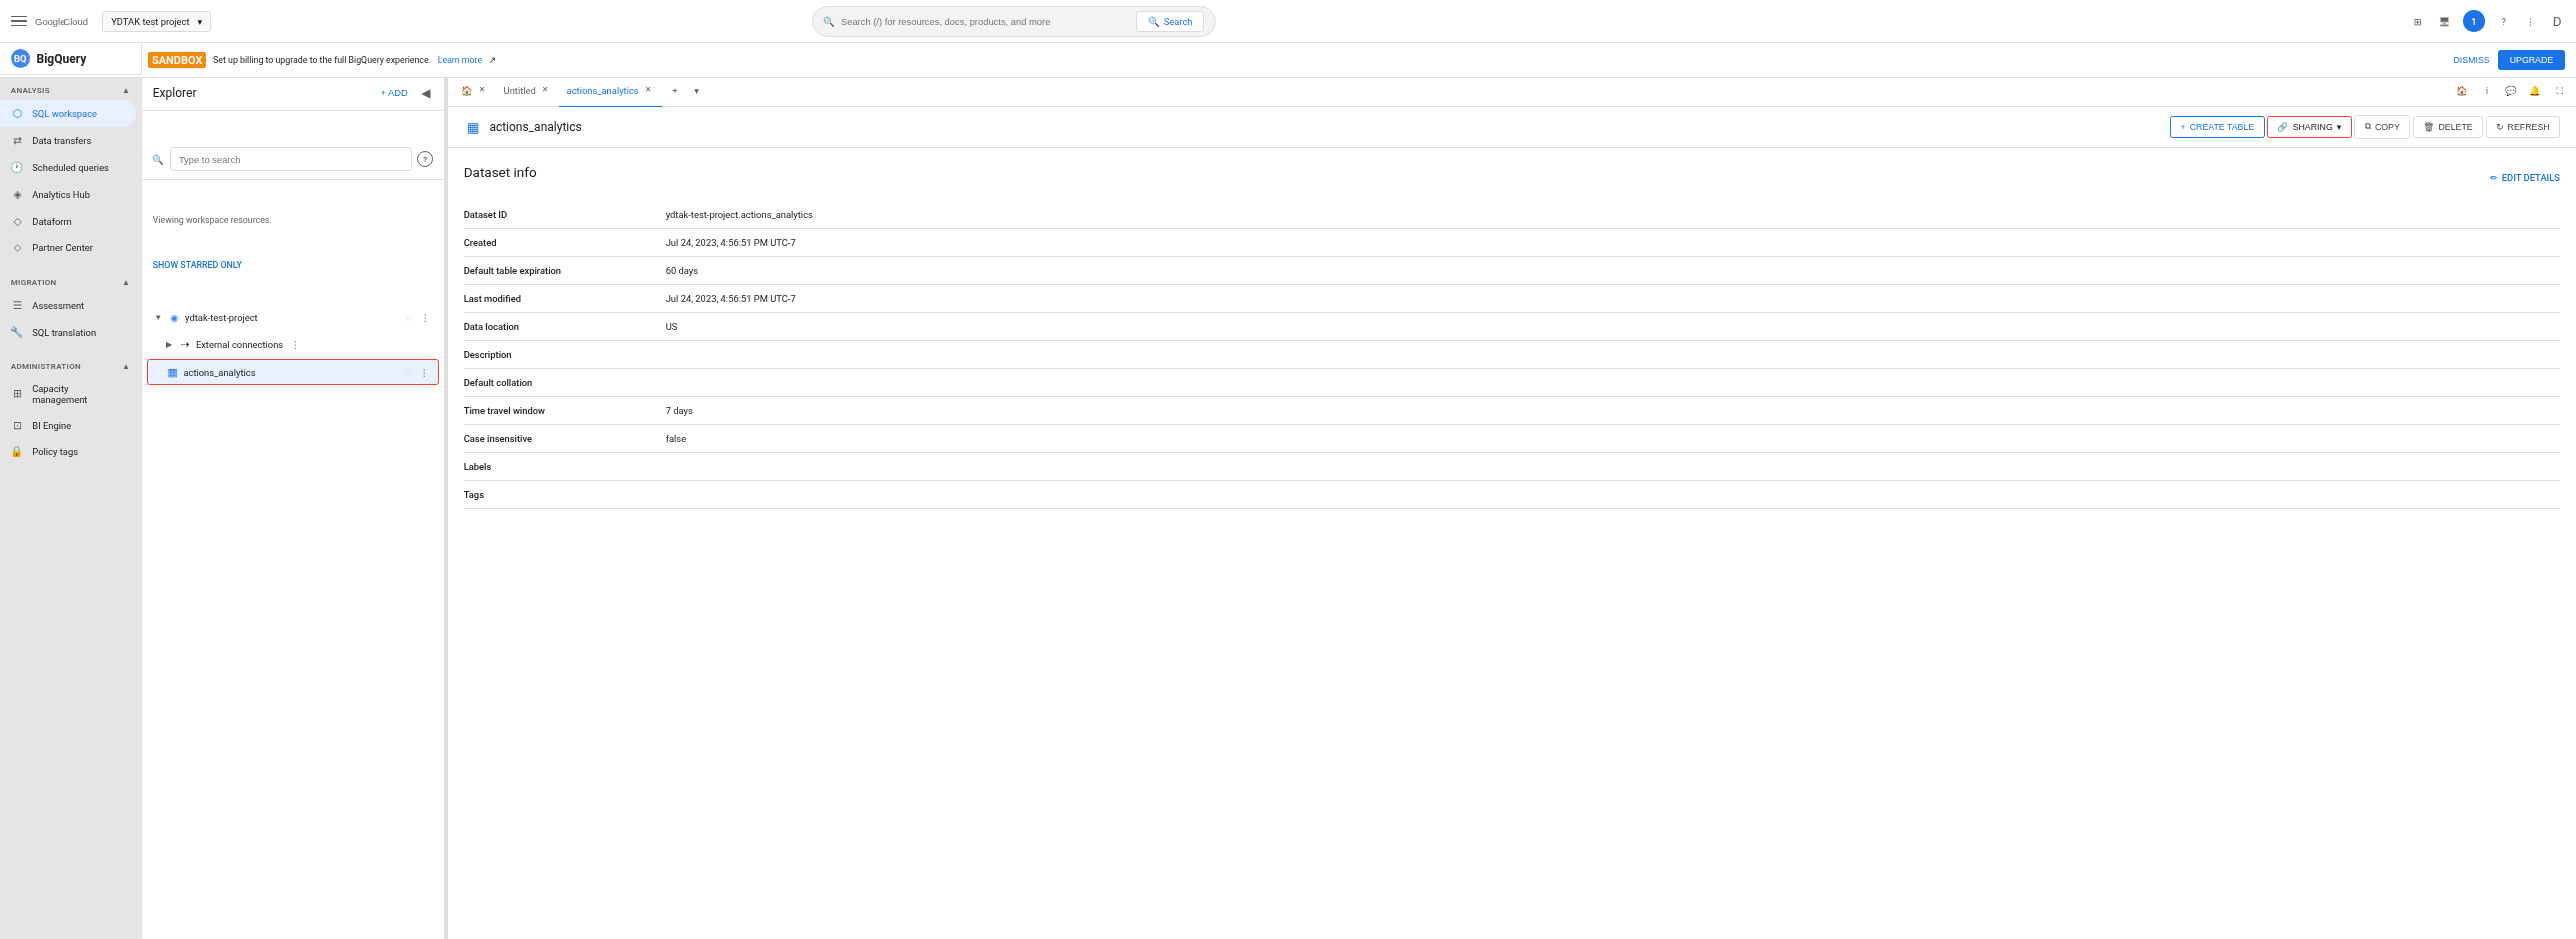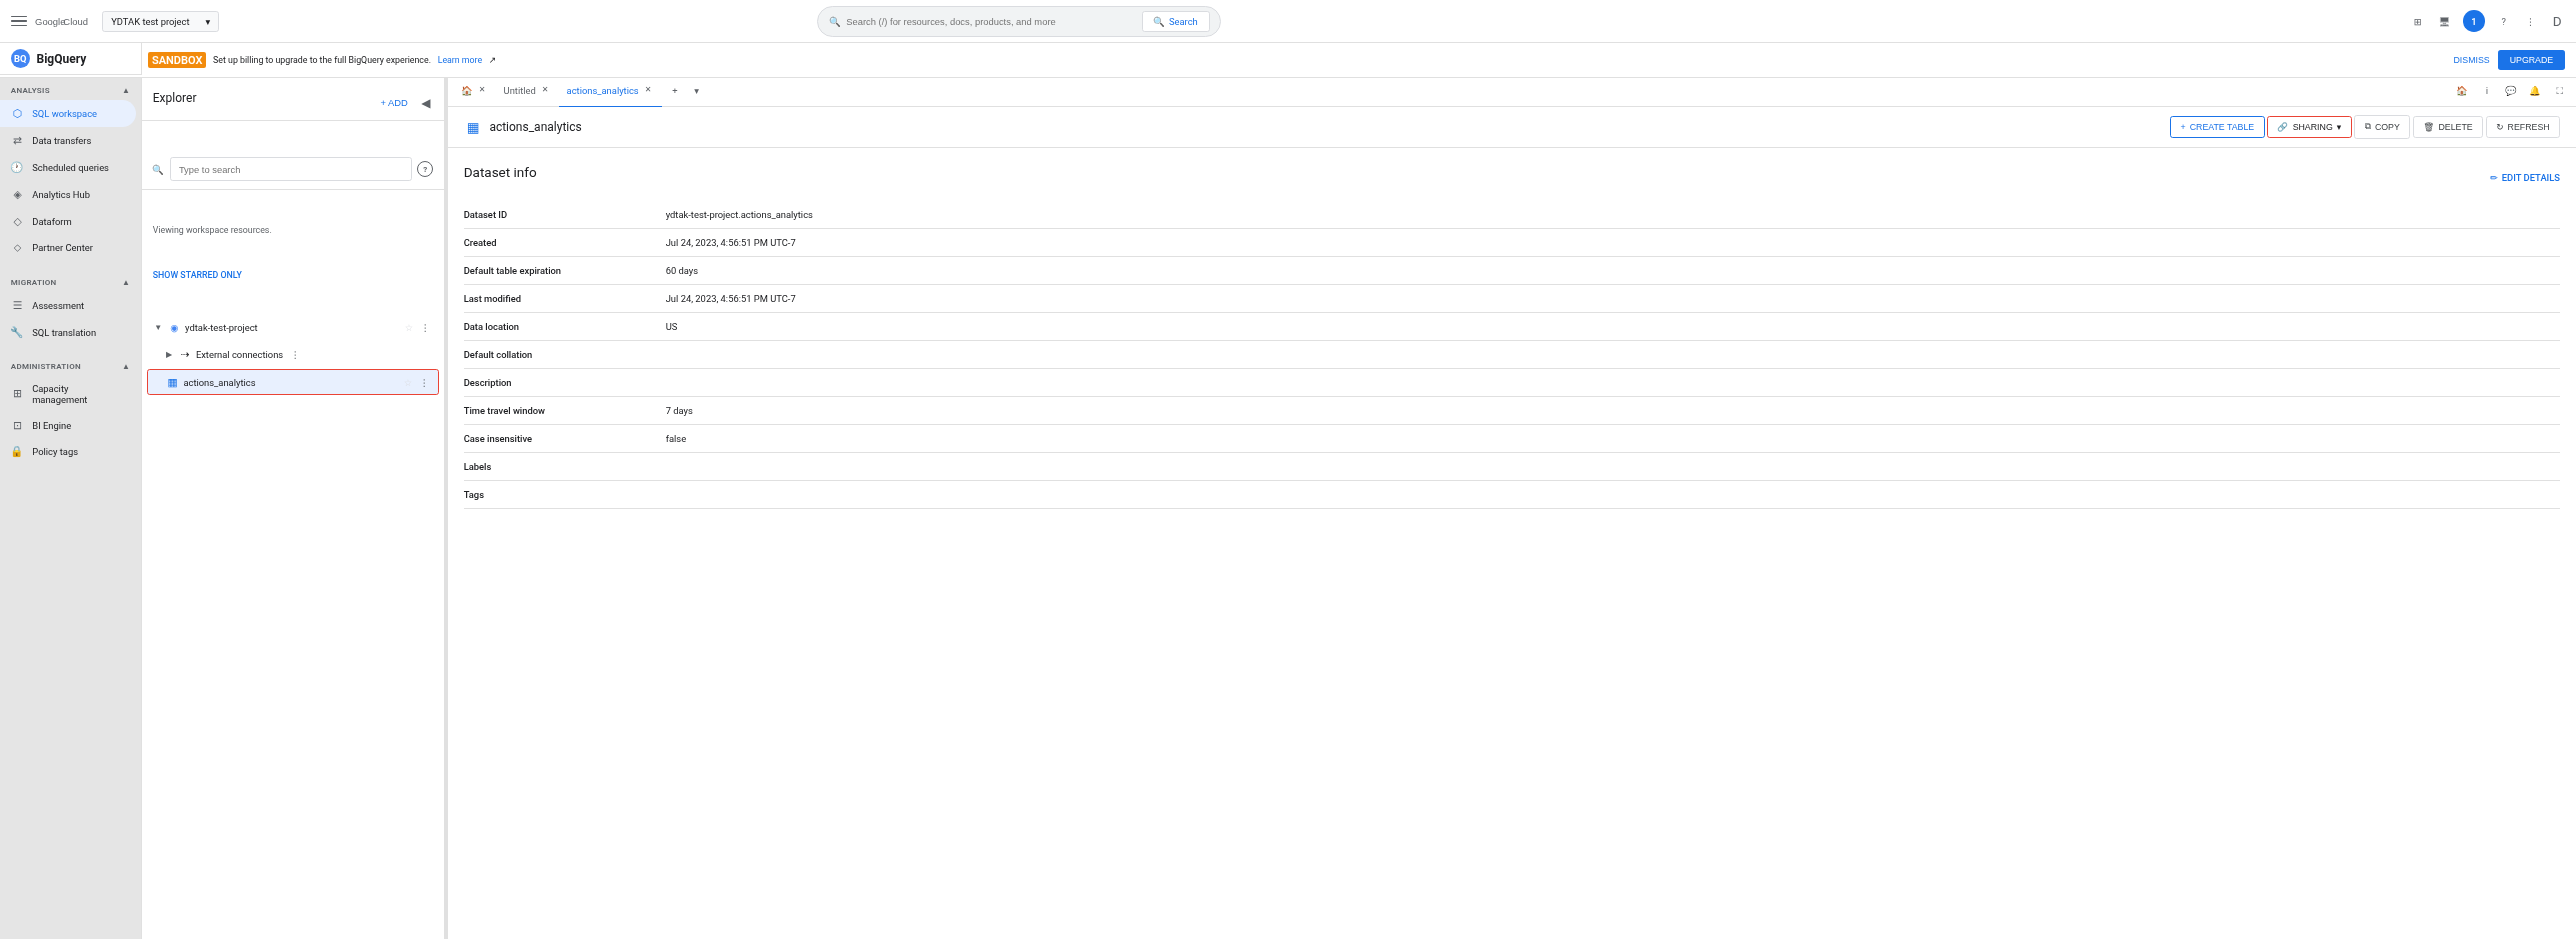--- a/index.html
+++ b/index.html
@@ -9,21 +9,21 @@
     .top-header {
       display: flex; align-items: center; height: 43px;
       border-bottom: 0.7px solid #e0e0e0; padding: 0 10.8px; gap: 8px;
       position: fixed; top: 0; left: 0; right: 0; z-index: 100; background: #fff;
     }
     .hamburger { width: 16px; height: 16px; cursor: pointer; display: flex; flex-direction: column; justify-content: center; gap: 3.4px; }
     .hamburger span { display: block; height: 1.3px; background: #5f6368; border-radius: 0.7px; }
     .google-cloud-logo { display: flex; align-items: center; gap: 4px; margin-right: 5.4px; }
     .google-cloud-logo svg { width: 54px; height: 17.5px; }
     .project-selector {
-      display: flex; align-items: flex-end; gap: 16px; padding: 4px 8px;
+      display: flex; align-items: flex-end; gap: 8px; padding: 4px 8px;
       border: 0.7px solid #dadce0; border-radius: 2.7px; cursor: pointer;
       font-size: 9.4px; color: #202124; background: #f8f9fa;
     }
     .search-bar {
       flex: 1; max-width: 404px; display: flex; align-items: center;
       border: 0.7px solid #dadce0; border-radius: 16px; padding: 4px 10.8px; gap: 5.4px;
       margin: 0 auto; background: #f1f3f4;
     }
     .search-bar input {
       border: none; background: transparent; outline: none; flex: 1; font-size: 9.4px; color: #202124;
@@ -96,21 +96,21 @@
       width: 303px; min-width: 303px; border-right: 0.7px solid #e0e0e0;
       display: flex; flex-direction: column; background: #fff;
       margin-top: 32px; 
       gap: 28px;
     }
     .explorer-header {
       display: flex; align-items: center; justify-content: space-between;
       padding: 8px 10.8px; border-bottom: 0.7px solid #e0e0e0;
       font-size: 12px; font-weight: 400;
     }
-    .explorer-header-right { display: flex; align-items: center; gap: 5.4px; margin-top: 10px; }
+    .explorer-header-right { display: flex; align-items: center; gap: 5.4px; }
     .add-btn {
       display: flex; align-items: center; gap: 2.7px; color: #1a73e8;
       font-size: 9.4px; font-weight: 500; cursor: pointer; padding: 4px 5.4px;
       border-radius: 2.7px; background: none; border: none;
     }
     .collapse-btn { cursor: pointer; color: #5f6368; padding: 2.7px; }
 
     .explorer-search {
       display: flex; align-items: center; gap: 5.4px; padding: 8px 10.8px;
       border-bottom: 0.7px solid #e0e0e0;
@@ -469,28 +469,28 @@
             </div>
             <div class="info-row">
               <div class="info-label">Last modified</div>
               <div class="info-value">Jul 24, 2023, 4:56:51 PM UTC-7</div>
             </div>
             <div class="info-row">
               <div class="info-label">Data location</div>
               <div class="info-value">US</div>
             </div>
             <div class="info-row">
+              <div class="info-label">Description</div>
+              <div class="info-value"></div>
+            </div>
+            <div class="info-row">
               <div class="info-label">Default collation</div>
               <div class="info-value"></div>
             </div>
             <div class="info-row">
-              <div class="info-label">Description</div>
-              <div class="info-value"></div>
-            </div>
-            <div class="info-row">
               <div class="info-label">Time travel window</div>
               <div class="info-value">7 days</div>
             </div>
             <div class="info-row">
               <div class="info-label">Case insensitive</div>
               <div class="info-value">false</div>
             </div>
             <div class="info-row">
               <div class="info-label">Labels</div>
               <div class="info-value"></div>

